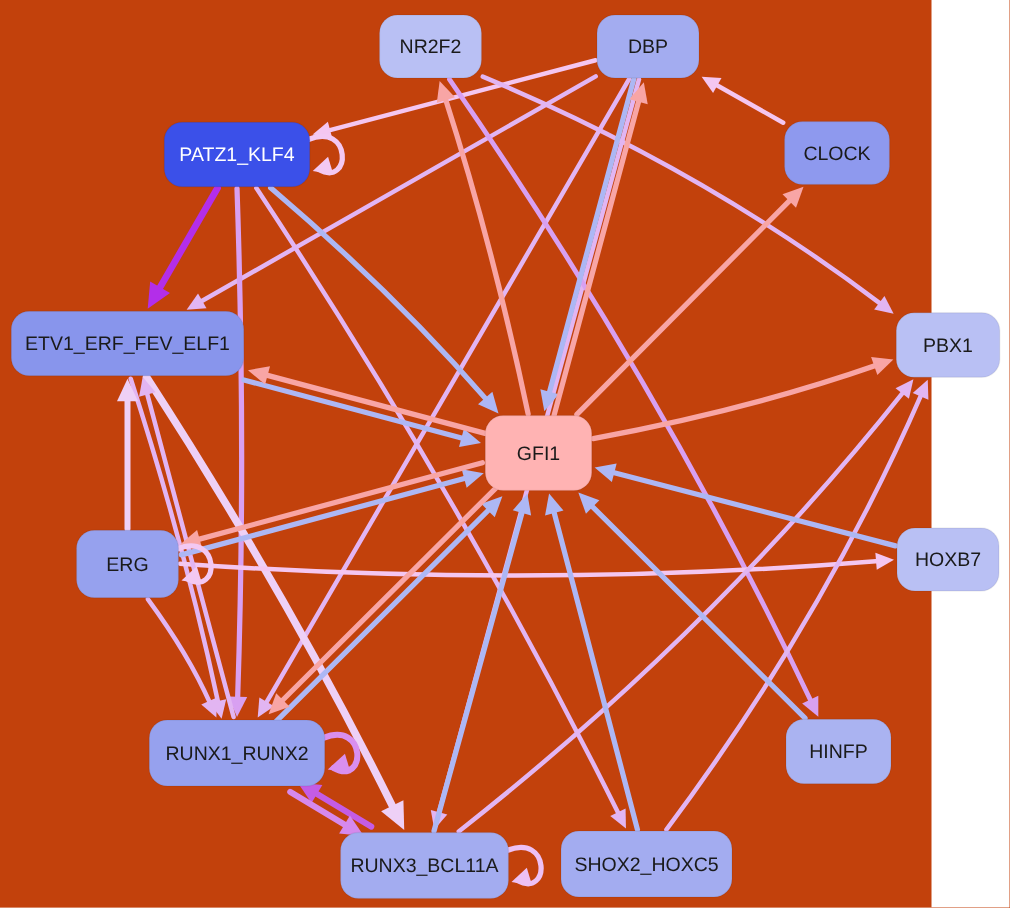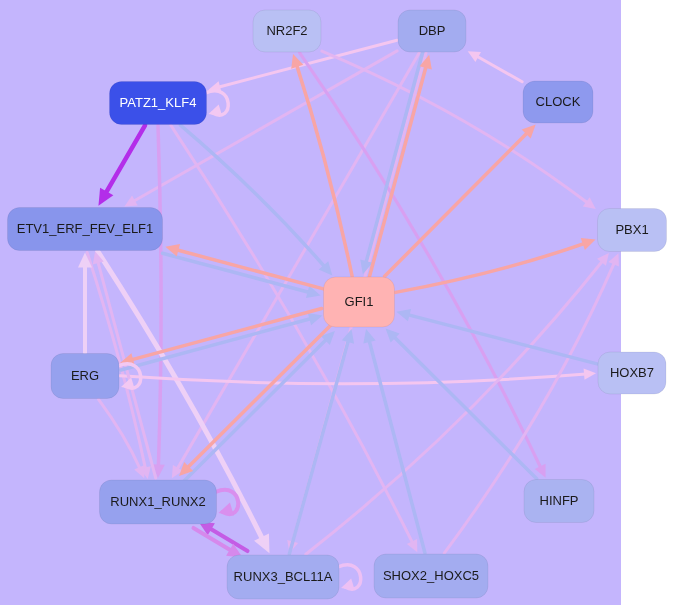--- a/index.html
+++ b/index.html
@@ -1,20 +1,20 @@
 <!DOCTYPE html>
 <html><head>
 <meta charset="utf-8">
 <style>
   html,body{margin:0;padding:0;}
   body{
     width:673px;height:605px;background:#ffffff;overflow:hidden;
     font-family:"Liberation Sans", sans-serif;
   }
-  #canvas-wrap{width:621px;height:605px;position:relative;background:#c4b5fd;}
+  #canvas-wrap{width:621px;height:605px;position:relative;background:#c2410c;}
   svg{display:block;}
   .edge-path{fill:none;stroke-linecap:round;}
   .node-shape{stroke:rgba(0,0,0,0.06);stroke-width:1;}
   .node-label{
     font-family:"Liberation Sans", sans-serif;
     font-size:13px;
     text-anchor:middle;
     dominant-baseline:middle;
     pointer-events:none;
   }

